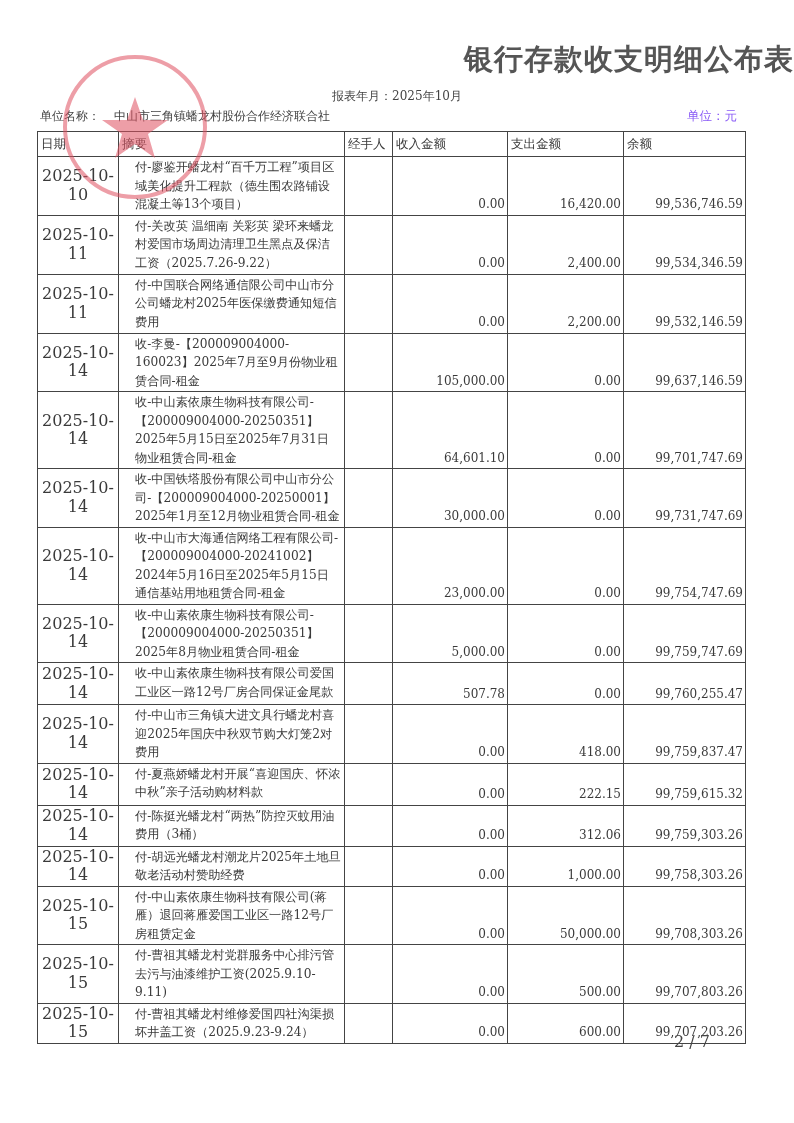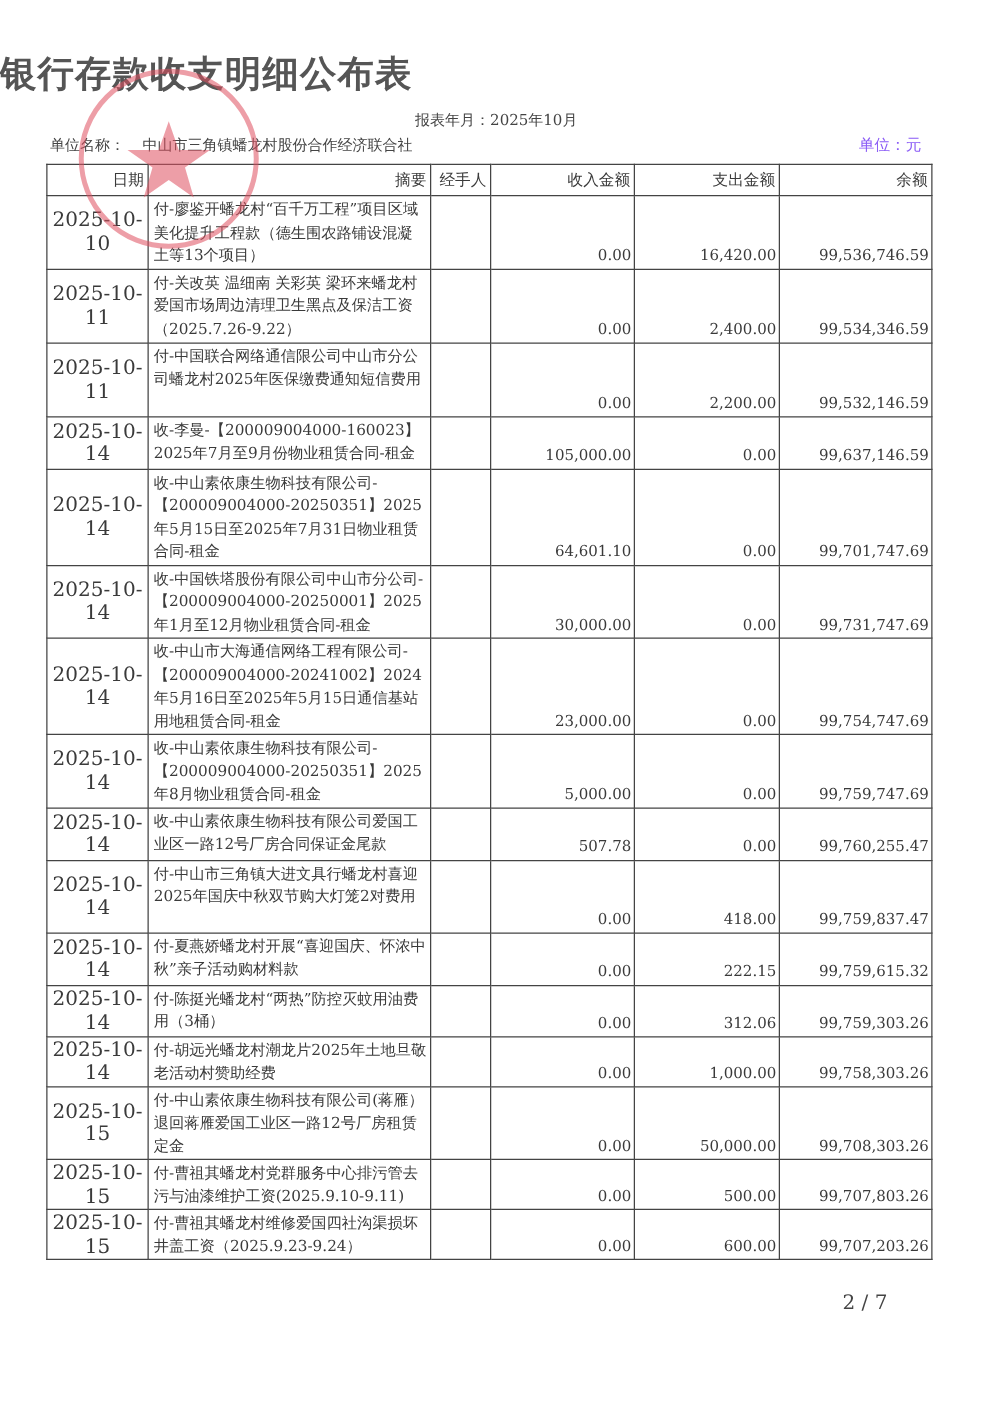--- a/index.html
+++ b/index.html
@@ -1,29 +1,29 @@
 <!DOCTYPE html>
 <html><head>
 <meta charset="utf-8">
 <style>
   html, body { margin:0; padding:0; background:#fff; }
   body { width:794px; height:1123px; position:relative; overflow:hidden;
          font-family:"DejaVu Serif","Liberation Serif",serif; color:#3a3a3a; }
-  .title { position:absolute; left:0; width:794px; top:40px; text-align:left;
+  .title { position:absolute; left:0; width:794px; top:40px; text-align:right;
            font-family:"DejaVu Sans","Liberation Sans",sans-serif; font-weight:bold;
            font-size:29px; letter-spacing:1px; color:#555; }
   .period { position:absolute; left:0; width:794px; top:88px; text-align:center; font-size:12px; color:#444; }
   .unit-name { position:absolute; left:40px; top:108px; font-size:12px; color:#444; }
   .unit-name .lbl { margin-right:14px; }
   .unit { position:absolute; right:57px; top:108px; font-size:12.5px; color:#8b5cf6; }
   table { position:absolute; left:37px; top:131px; border-collapse:collapse; table-layout:fixed; width:708px; }
   td, th { border:1.3px solid #444; font-size:12.2px; line-height:18.5px; padding:0 3px; color:#3a3a3a; font-weight:normal; }
-  th { height:24px; text-align:right; font-size:12.5px; }
+  th { height:24px; text-align:left; font-size:12.5px; }
   td.date { text-align:center; font-size:16px; }
-  td.summary { text-align:left; vertical-align:top; padding:1px 3px 1px 4px; }
+  td.summary { text-align:left; vertical-align:top; padding:1px 3px 1px 16px; }
   td.num { text-align:right; vertical-align:bottom; padding:0 2px 1px 2px; font-size:12px; }
   .page-num { position:absolute; left:674px; top:1032px; font-size:16px; color:#444; }
   .stamp { position:absolute; left:60px; top:52px; width:150px; height:150px; pointer-events:none; opacity:0.55; }
 </style>
 </head>
 <body>
 
 <div class="title">银行存款收支明细公布表</div>
 <div class="period">报表年月：2025年10月</div>
 <div class="unit-name">

